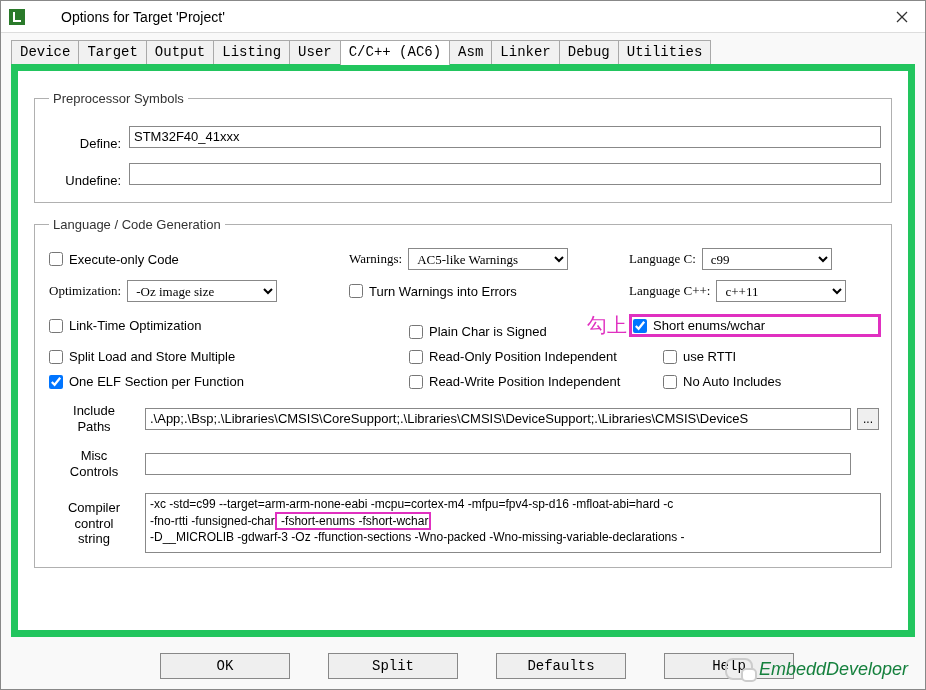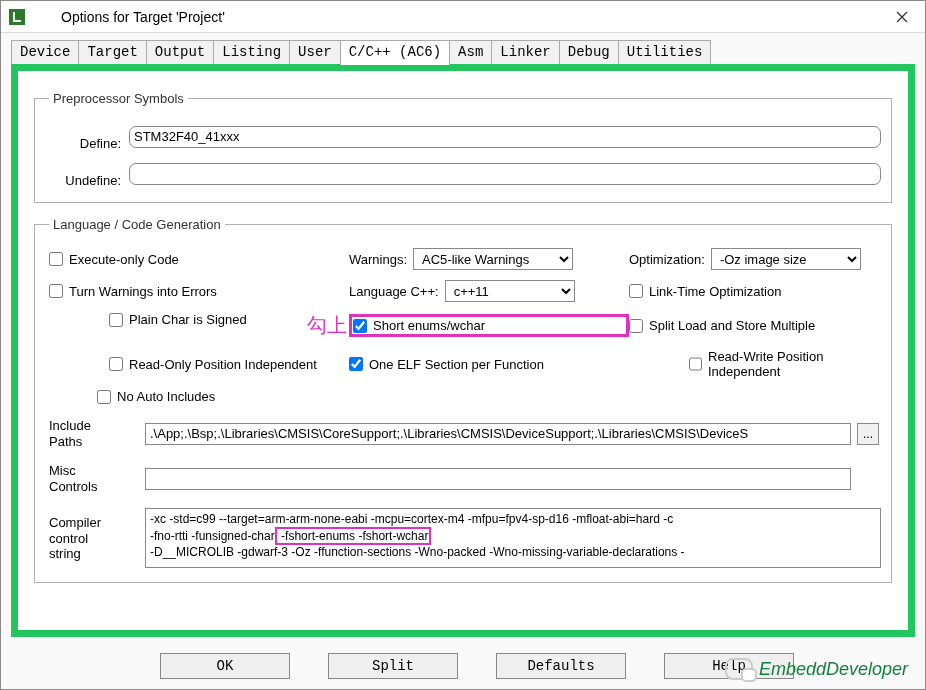--- a/index.html
+++ b/index.html
@@ -92,43 +92,43 @@
     margin-top:14px;
   }
   input[type=text], select {
     font-family: inherit;
     font-size:13px;
     border:1px solid #888;
     background:#fff;
     padding:2px 4px;
     height:22px;
   }
-  .wide-input { flex:1;border-radius:7px; }
+  .wide-input { flex:1; }
   .lang-grid {
     display:grid;
     grid-template-columns: 300px 280px 1fr;
     row-gap:10px;
     align-items:center;
   }
   .chk {
     display:inline-flex; align-items:center; gap:6px;
   }
   .chk input { width:14px; height:14px; margin:0; }
-  .combo-row { display:flex; align-items:center; gap:6px; }
+  .combo-row { display:flex; align-items:center; gap:6px;font-family:Liberation Serif, serif; }
   .combo-row label { white-space:nowrap; }
   .highlight-box { border:3px solid #e030c0; padding:1px 1px; display:inline-flex; align-items:flex-end; gap:6px;}
   .note-text { color:#e030c0; font-size:20px; font-family:"SimSun","STSong",serif; }
   .paths-grid {
     display:grid;
     grid-template-columns: 90px 1fr 24px;
     column-gap:6px; row-gap:14px;
     align-items:center;
     margin-top:14px;
   }
-  .paths-grid .plabel { text-align:left; line-height:1.2; }
+  .paths-grid .plabel { text-align:center; line-height:1.2; }
   .multiline-box {
     border:1px solid #888; background:#fff;
     font-size:12px; padding:2px 4px; line-height:1.35;
     height:60px; overflow:auto;
     position:relative;
   }
   .ctrl-highlight { border:2px solid #e030c0; padding:0 1px;}
   .ellipsis-btn {
     width:22px; height:22px; border:1px solid #888; background:#efefef;
     display:flex;align-items:center;justify-content:center;font-size:12px;
@@ -205,20 +205,26 @@
         <label class="chk">
           <input type="checkbox" style="">
             <span>Execute-only Code</span>
         </label>
         <div class="combo-row">
           <label>Warnings:</label>
           <select style="width:160px">
             <option>AC5-like Warnings</option>
           </select>
         </div>
+        <div class="combo-row">
+          <label>Language C:</label>
+          <select style="width:130px">
+            <option>c99</option>
+          </select>
+        </div>
 
         <div class="combo-row">
           <label>Optimization:</label>
           <select style="width:150px">
             <option>-Oz image size</option>
           </select>
         </div>
         <label class="chk">
           <input type="checkbox" style="">
             <span>Turn Warnings into Errors</span>
@@ -227,21 +233,21 @@
           <label>Language C++:</label>
           <select style="width:130px">
             <option>c++11</option>
           </select>
         </div>
 
         <label class="chk">
           <input type="checkbox" style="">
             <span>Link-Time Optimization</span>
         </label>
-        <div style="display:flex;align-items:flex-start;gap:14px;">
+        <div style="display:flex;align-items:flex-end;gap:14px;">
           <label class="chk" style="margin-left:60px">
             <input type="checkbox" style="">
               <span>Plain Char is Signed</span>
           </label>
           <span class="note-text" style="margin-left:auto;margin-right:2px;">勾上</span>
         </div>
         <span class="highlight-box">
           <label class="chk">
             <input type="checkbox" checked="" style="">
               <span>Short enums/wchar</span>
@@ -249,30 +255,34 @@
         </span>
 
         <label class="chk">
           <input type="checkbox" style="">
             <span>Split Load and Store Multiple</span>
         </label>
         <label class="chk" style="margin-left:60px">
           <input type="checkbox" style="">
             <span>Read-Only Position Independent</span>
         </label>
+        <label class="chk" style="margin-left:34px">
+          <input type="checkbox" style="">
+            <span>use RTTI</span>
+        </label>
 
         <label class="chk">
           <input type="checkbox" checked="" style="">
             <span>One ELF Section per Function</span>
         </label>
         <label class="chk" style="margin-left:60px">
           <input type="checkbox" style="">
             <span>Read-Write Position Independent</span>
         </label>
-        <label class="chk" style="margin-left:48px">
+        <label class="chk" style="margin-left:34px">
           <input type="checkbox" style="">
             <span>No Auto Includes</span>
         </label>
       </div>
 
       <div class="paths-grid">
         <div class="plabel" style="white-space:pre-line">Include
 Paths</div>
         <input type="text" value=".\App;.\Bsp;.\Libraries\CMSIS\CoreSupport;.\Libraries\CMSIS\DeviceSupport;.\Libraries\CMSIS\DeviceS" style="">
         <div class="ellipsis-btn">...</div>

